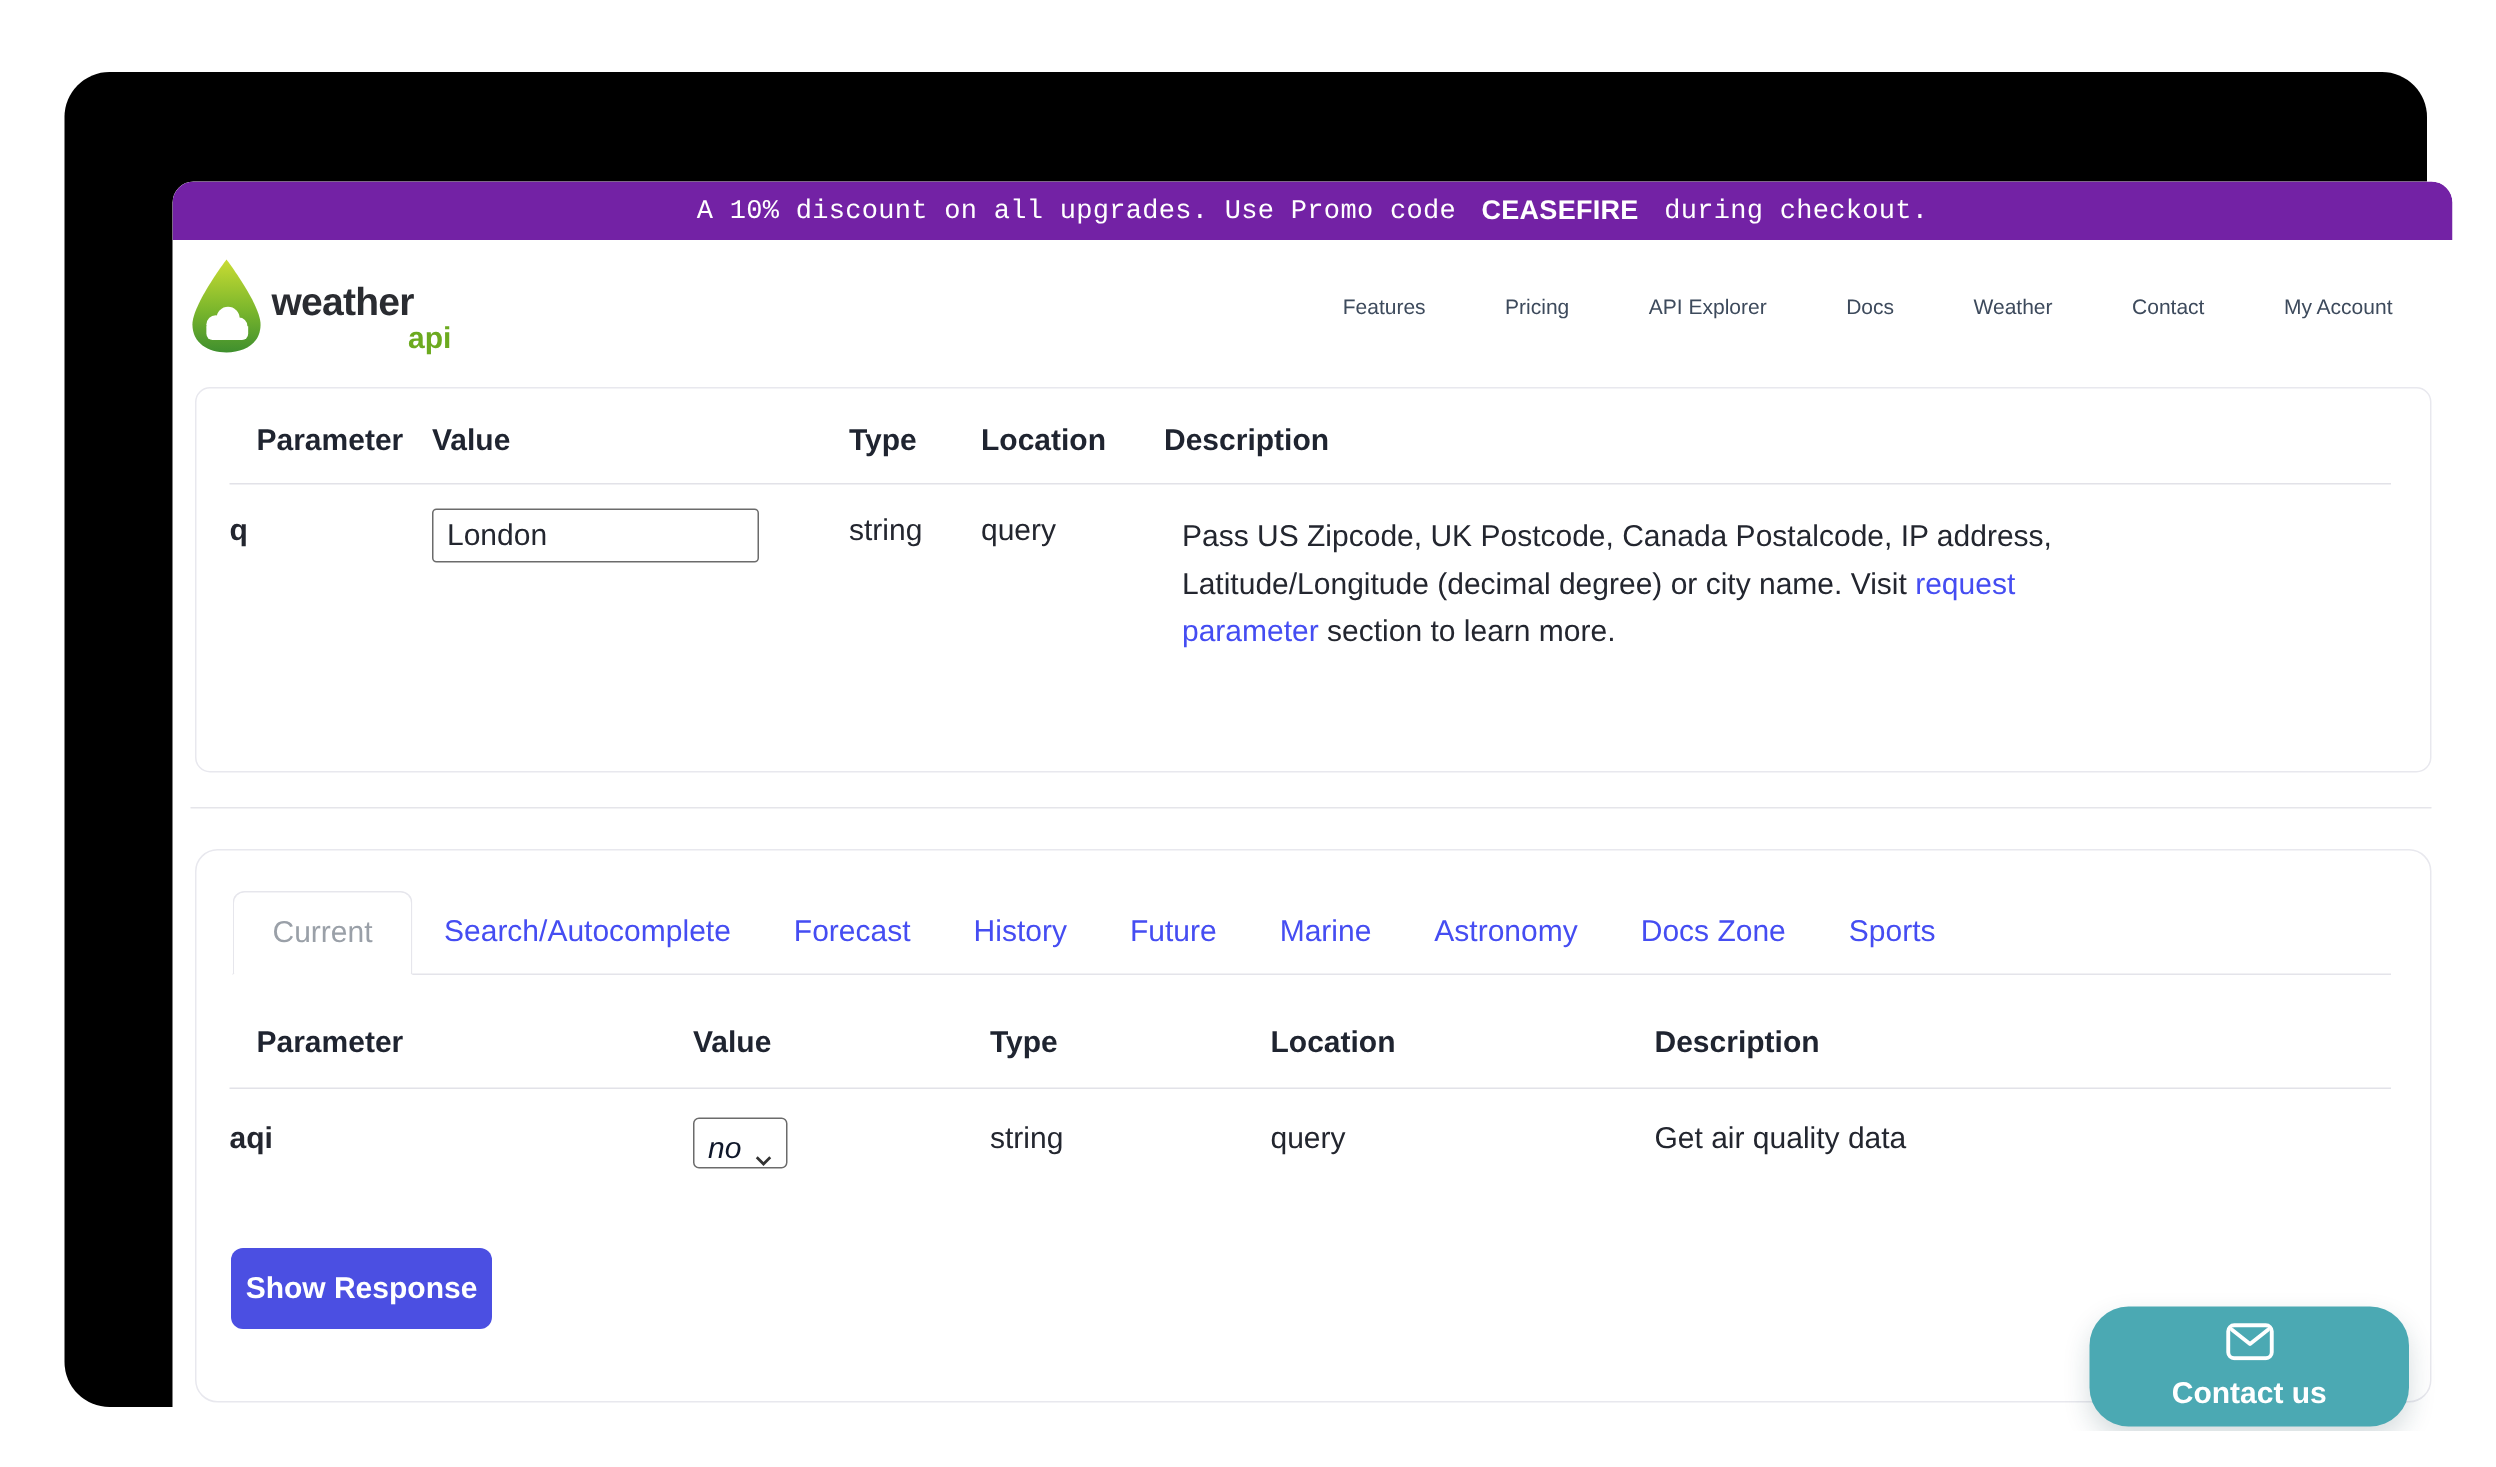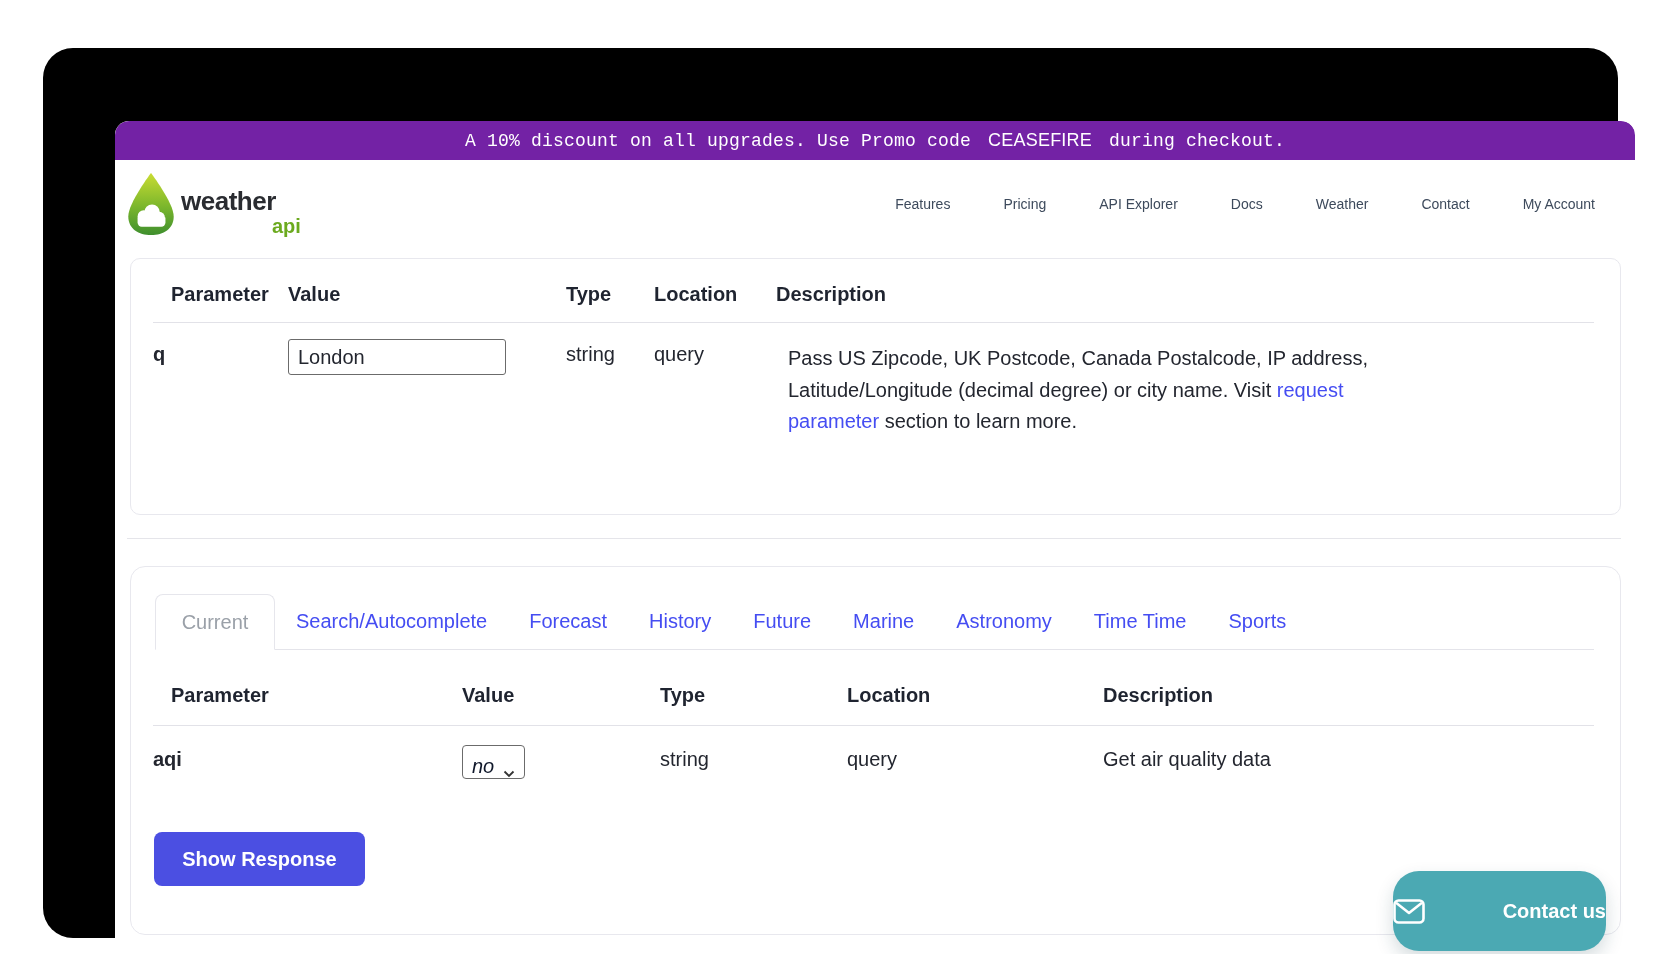--- a/index.html
+++ b/index.html
@@ -4,21 +4,21 @@
 <style>
   * { margin:0; padding:0; box-sizing:border-box; }
   html,body { width:1664px; height:978px; background:#ffffff; font-family:"Liberation Sans", sans-serif; }
 
   .frame { position:absolute; left:43px; top:48px; width:1575px; height:890px; background:#000; border-radius:30px; }
   .window { position:absolute; left:72px; top:73px; width:1520px; height:833px; background:#fff; border-radius:14px; overflow:hidden; }
 
   
   .banner { height:39px; background:#7322a5; color:#fff; display:flex; align-items:center; justify-content:center;
             font-size:18px; font-weight:500; letter-spacing:.2px; border-radius:14px 14px 0 0; }
-  .banner b { font-weight:400; margin:0 6px; }
+  .banner b { font-weight:700; margin:0 6px; }
   .banner span { white-space:pre;font-family:Liberation Mono, monospace; }
 
   
   .navbar { height:88px; display:flex; align-items:center; }
   .logo { display:flex; align-items:flex-start; margin-left:12px; gap:6px; }
   .logo-text { padding-top:16px; line-height:1; }
   .logo-line1 { font-size:26px; font-weight:700; color:#2a2c31; letter-spacing:-0.5px; }
   .logo-line2 { font-size:20px; font-weight:700; color:#6caa1f; margin-left:91px; margin-top:2px; }
   .nav-links { margin-left:auto; margin-right:40px; display:flex; gap:53px; }
   .nav-link { font-size:14px; color:#3d4a5c; font-weight:500; text-decoration:none; cursor:pointer; white-space:nowrap; }
@@ -53,28 +53,28 @@
   
   .ctable { margin:0 26px 0 22px; }
   .cgrid { display:grid; grid-template-columns:309px 198px 187px 256px 1fr; }
   .cgrid .hcell { font-size:20px; font-weight:700; color:#1f2430; padding:34px 0 18px 0; }
   .cgrid .hcell:first-child, .cgrid .dcell:first-child { padding-left:18px; }
   .crule { border-top:1px solid #e2e2e8; grid-column:1 / -1; }
   .cgrid .dcell { padding-top:22px; font-size:20px; color:#23262f; }
   .aqi-select { display:inline-flex; align-items:flex-end; gap:9px; height:34px; padding:0 9px; margin-top:-3px;
                 border:1.5px solid #6b6b6b; border-radius:4px; font-size:20px; color:#0f172a; cursor:pointer; background:#fff;font-style:italic; }
 
-  .show-btn { position:absolute; left:23px; top:265px; width:211px; height:54px; background:#4b4fe2; color:#fff;
+  .show-btn { position:absolute; left:23px; top:265px; width:174px; height:54px; background:#4b4fe2; color:#fff;
               font-size:20px; font-weight:700; border:none; border-radius:8px; cursor:pointer;
               font-family:"Liberation Sans", sans-serif; }
 
   
   .contact { position:absolute; left:1278px; top:750px; width:213px; height:80px; background:#4ba9b3; border-radius:26px;
-             display:flex; align-items:center; justify-content:space-between; gap:11px; color:#fff; font-size:20px; font-weight:700;
-             cursor:pointer; box-shadow:0 8px 18px rgba(20,60,70,.18); border:none; font-family:"Liberation Sans", sans-serif; }
+             display:flex; align-items:center; justify-content:center; gap:11px; color:#fff; font-size:20px; font-weight:700;
+             cursor:pointer; box-shadow:0 8px 18px rgba(20,60,70,.18); border:none; font-family:"Liberation Sans", sans-serif;flex-direction:column; }
 </style>
 </head>
 <body>
 
 <div class="frame">
   <div class="window">
 
     <div class="banner">
       <span>A 10% discount on all upgrades. Use Promo code </span>
         <b>CEASEFIRE</b>
@@ -141,21 +141,21 @@
 
     <div class="card card2">
       <div class="tabs">
         <div class="tab-active">Current</div>
         <a class="tab">Search/Autocomplete</a>
         <a class="tab">Forecast</a>
         <a class="tab">History</a>
         <a class="tab">Future</a>
         <a class="tab">Marine</a>
         <a class="tab">Astronomy</a>
-        <a class="tab">Time Time</a>
+        <a class="tab">Docs Zone</a>
         <a class="tab">Sports</a>
       </div>
 
       <div class="ctable">
         <div class="cgrid">
           <div class="hcell">Parameter</div>
           <div class="hcell">Value</div>
           <div class="hcell">Type</div>
           <div class="hcell">Location</div>
           <div class="hcell">Description</div>

